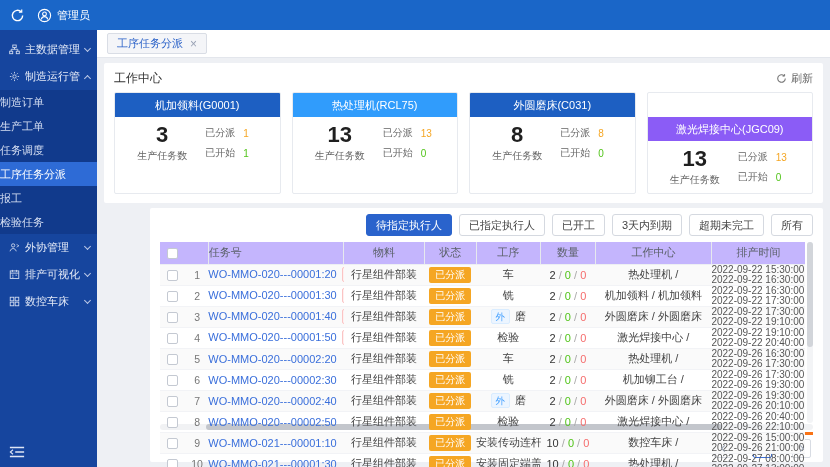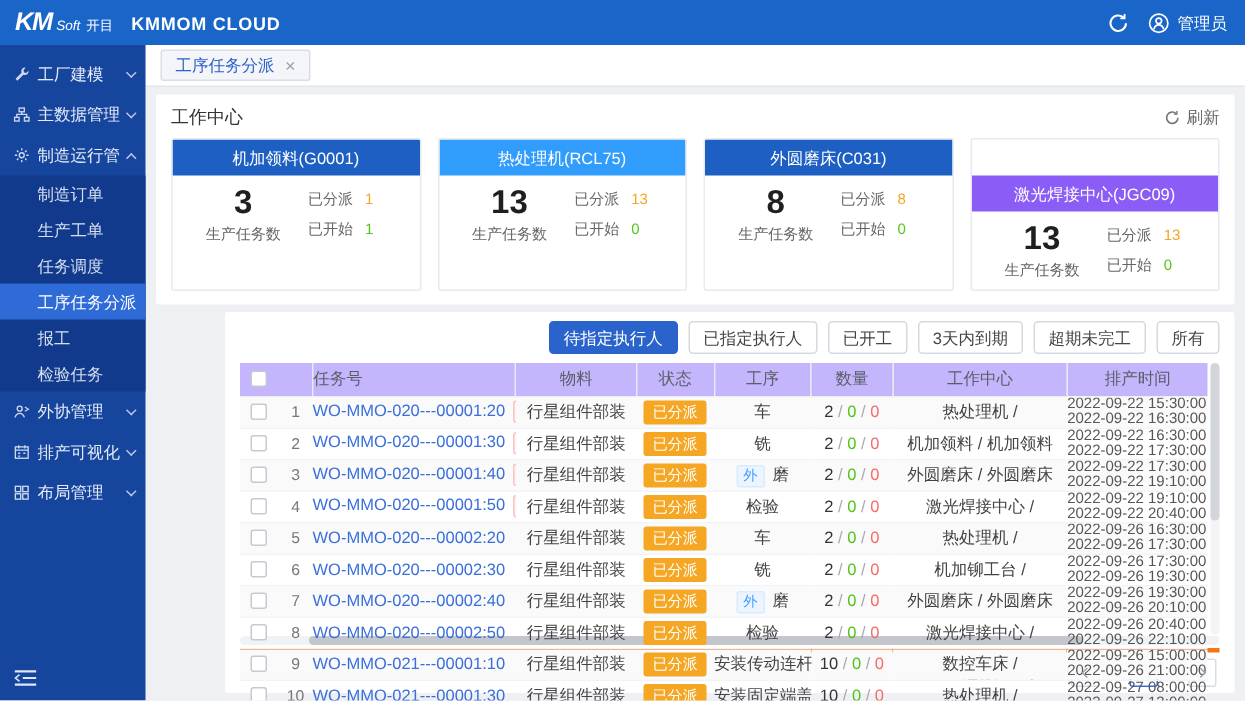--- a/index.html
+++ b/index.html
@@ -23,21 +23,21 @@
 
   
   .sidebar { width:97px; background:#16459e; flex:0 0 auto; display:flex; flex-direction:column; position:relative; padding-top:6px; }
   .side-item { height:27px; display:flex; align-items:center; padding:0 7px 0 9px; color:#e4eaf7; font-size:11px; cursor:pointer; gap:5px; }
   .side-item .mi { width:11px; height:11px; flex:0 0 auto; opacity:.9; }
   .side-item .mi svg { width:100%; height:100%; }
   .side-item .lbl { flex:1; white-space:nowrap; overflow:hidden; }
   .caret { width:5px; height:5px; border-right:1px solid #bcc9e8; border-bottom:1px solid #bcc9e8; transform:rotate(45deg); margin-top:-3px; flex:0 0 auto; }
   .caret.up { transform:rotate(-135deg); margin-top:3px; }
   .submenu { background:#113a8c; }
-  .sub-item { height:24px; display:flex; align-items:center; padding-left:25px; font-size:11px; color:#d6dff2; cursor:pointer; }
+  .sub-item { height:24px; display:flex; align-items:center; font-size:11px; color:#d6dff2; cursor:pointer; }
   .sub-item.active { background:#2e6bd6; color:#fff; }
   .collapse-btn { position:absolute; bottom:8px; left:9px; width:16px; height:14px; cursor:pointer; }
   .collapse-btn svg { width:100%; height:100%; }
 
   
   .content { flex:1; display:flex; flex-direction:column; min-width:0; }
   .tabstrip { height:28px; background:#fff; border-bottom:1px solid #e3e6ec; display:flex; align-items:center; padding-left:10px; flex:0 0 auto; }
   .tab { height:21px; display:flex; align-items:center; gap:7px; padding:0 9px; background:#f4f5f8; border:1px solid #d9dde5; border-radius:2px; font-size:11px; color:#2b62c8; cursor:pointer; }
   .tab-close { color:#9aa3b5; font-size:12px; line-height:1; cursor:pointer; }
 
@@ -97,26 +97,20 @@
   .pg-box .caret.left { transform:rotate(135deg); margin-left:2px; }
   .pg-box .caret.right { transform:rotate(-45deg); margin-right:2px; }
   .pg-box.cur { border-color:#3a6fdb; color:#3a6fdb; }
 </style>
 </head>
 <body>
 
 <div class="app">
 
   <div class="topbar">
-    <div class="logo">
-      <span class="logo-km">KM</span>
-      <span class="logo-soft">Soft</span>
-      <span class="logo-cn">开目</span>
-      <span class="logo-product">KMMOM CLOUD</span>
-    </div>
     <div class="topbar-right">
       <span class="tb-icon">
         <svg viewBox="0 0 16 16" fill="none" stroke="#fff" stroke-width="1.5">
           <path d="M13.5 8a5.5 5.5 0 1 1-1.6-3.9"></path>
             <path d="M12.5 1.5v3h-3" stroke-width="1.3"></path>
         </svg>
       </span>
       <span class="user">
         <span class="tb-icon">
           <svg viewBox="0 0 16 16" fill="none" stroke="#fff" stroke-width="1.2">
@@ -128,27 +122,20 @@
         <span>管理员</span>
       </span>
     </div>
   </div>
 
   <div class="body-row">
 
     <div class="sidebar">
       <div id="side-menu">
           <div class="side-item">
-            <span class="mi"><svg viewBox="0 0 16 16" fill="#e4eaf7">
-                <path d="M11.7 1.6a3.6 3.6 0 0 0-3.9 5L2 12.4 3.8 14.2l5.8-5.8a3.6 3.6 0 0 0 5-3.9l-2.3 2.3-2-.6-.6-2z"></path>
-              </svg></span>
-            <span class="lbl">工厂建模</span>
-            <span class="caret"></span>
-          </div>
-          <div class="side-item">
             <span class="mi"><svg viewBox="0 0 16 16" fill="none" stroke="#e4eaf7" stroke-width="1.3">
                 <rect x="5.5" y="1.5" width="5" height="3.6"></rect>
                 <rect x="1" y="10.5" width="4.4" height="3.6"></rect>
                 <rect x="10.6" y="10.5" width="4.4" height="3.6"></rect>
                 <path d="M8 5.1v2.6M3.2 10.5V7.7h9.6v2.8"></path>
               </svg></span>
             <span class="lbl">主数据管理</span>
             <span class="caret"></span>
           </div>
           <div class="side-item">
@@ -196,21 +183,21 @@
             <span class="lbl">排产可视化</span>
             <span class="caret"></span>
           </div>
           <div class="side-item">
             <span class="mi"><svg viewBox="0 0 16 16" fill="none" stroke="#e4eaf7" stroke-width="1.3">
                 <rect x="1.8" y="1.8" width="5.2" height="5.2"></rect>
                 <rect x="9" y="1.8" width="5.2" height="5.2"></rect>
                 <rect x="1.8" y="9" width="5.2" height="5.2"></rect>
                 <rect x="9" y="9" width="5.2" height="5.2"></rect>
               </svg></span>
-            <span class="lbl">布局管理</span>
+            <span class="lbl">数控车床</span>
             <span class="caret"></span>
           </div>
         </div>
       <span class="collapse-btn">
         <svg viewBox="0 0 18 14" stroke="#dfe6f5" stroke-width="1.6" fill="none">
           <path d="M1 2h16M7 7h10M1 12h16"></path>
             <path d="M4.5 4.5 1.5 7l3 2.5" stroke-width="1.2"></path>
         </svg>
       </span>
     </div>

